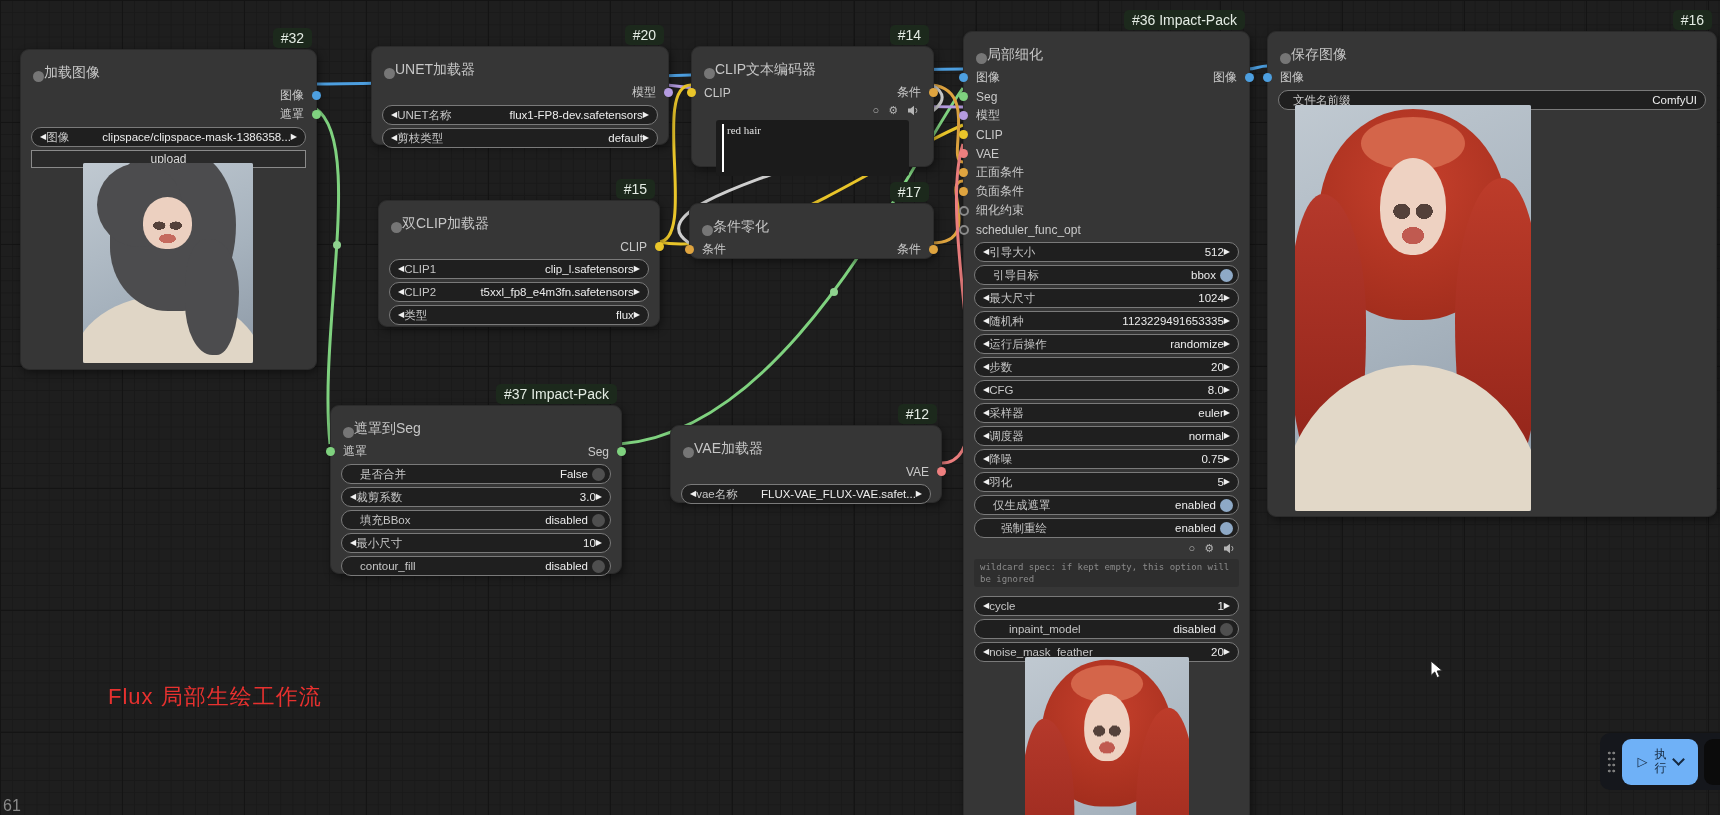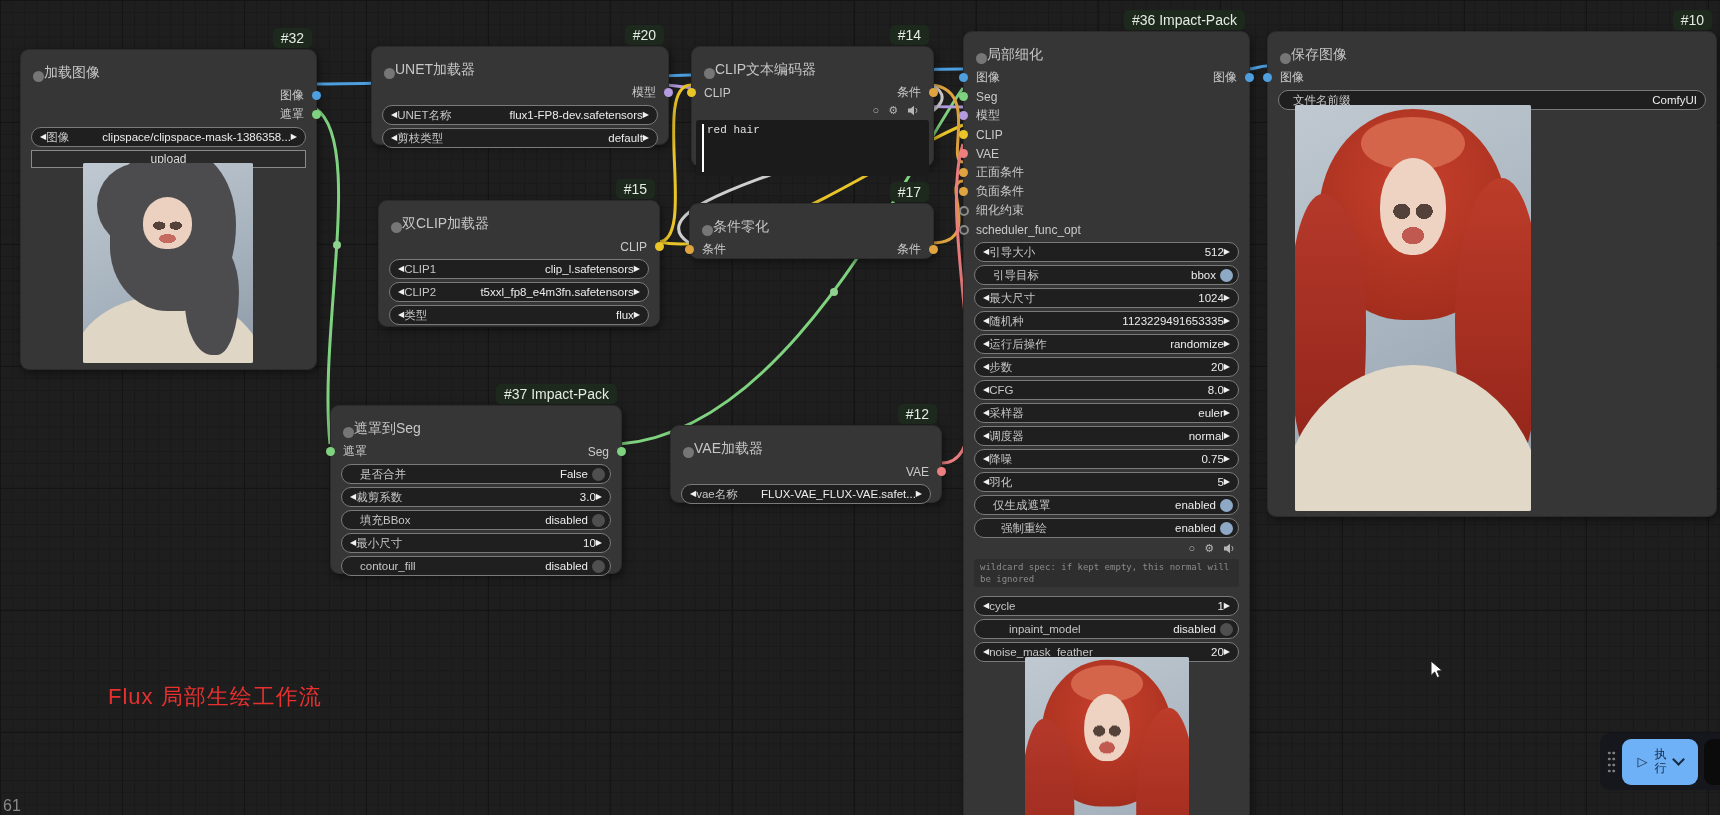--- a/index.html
+++ b/index.html
@@ -31,22 +31,22 @@
   .c-opt{background:#2e2e2e;border:2px solid #8a8a8a;width:6px;height:6px}
   .widget{display:flex;align-items:center;gap:0;background:#1f1f1f;border:1px solid #7a7a7a;
           border-radius:10px;height:18px;margin:3px 10px;padding:0 8px;font-size:11.5px;color:#d6d6d6;white-space:nowrap}
   .wlabel{color:#c6c6c6}
   .wvalue{margin-left:auto;color:#ececec}
   .warr{font-size:8px;color:#f0f0f0;line-height:1}
   .tcirc{width:13px;height:13px;border-radius:50%;background:#4f4f4f;margin:0 -3px 0 4px;flex:0 0 auto}
   .tcirc.on{background:#8ea9c6}
   .btn{margin:3px 10px;height:16px;border:1px solid #8a8a8a;background:#2a2a2a;display:flex;
        align-items:center;justify-content:center;color:#dadada;font-size:12px}
-  .prompt-box{position:relative;margin:3px 4px;background:#1b1b1b;border-radius:3px;height:52px;
-              padding:4px 6px 0 11px;font-family:Liberation Mono, monospace;font-size:11px;color:#e2e2e2}
+  .prompt-box{position:relative;margin:3px 24px;background:#1b1b1b;border-radius:3px;height:52px;
+              padding:4px 6px 0 11px;font-family:Liberation Serif, serif;font-size:11px;color:#e2e2e2}
   .caret{position:absolute;left:6px;top:4px;bottom:4px;width:2px;background:#ffffff}
   .icons{display:flex;gap:9px;justify-content:flex-end;align-items:center;margin:1px 14px;color:#b5b5b5;font-size:11px;height:14px}
   .wildcard{margin:4px 10px;background:#2e2e2e;border-radius:3px;padding:3px 6px;height:22px;
             font-family:"DejaVu Sans Mono",monospace;font-size:9px;line-height:1.3;color:#8b8b8b}
   .preview{position:absolute;border-radius:2px;overflow:hidden;background:#9aa4ae}
   .p-inner{position:absolute;left:0;top:0;width:236px;height:406px;transform-origin:top left}
   .p-bg{position:absolute;inset:0;background:linear-gradient(155deg,#c0c9d1 0%,#a6b2bd 55%,#8d99a6 100%)}
   .p-part{position:absolute}
   .annotation{position:absolute;z-index:5;font-size:22px;color:#e8312f;letter-spacing:1px;white-space:nowrap}
   .zoomlvl{position:absolute;z-index:5;left:3px;top:797px;font-size:16px;color:#8a8a8a}
@@ -433,21 +433,21 @@
     <span class="tcirc on"></span>
   </div>
   <div class="icons">
     <span>○</span>
     <span>⚙</span>
     <svg width="12" height="11" viewBox="0 0 12 11">
         <path d="M1 3.5h2.5L7 .8v9.4L3.5 7.5H1z" fill="#b5b5b5"></path>
         <path d="M8.5 3a3 3 0 010 5" stroke="#b5b5b5" fill="none"></path>
       </svg>
   </div>
-  <div class="wildcard">wildcard spec: if kept empty, this normal will be ignored</div>
+  <div class="wildcard">wildcard spec: if kept empty, this option will be ignored</div>
   <div class="widget" style="margin-top:9px">
     <span class="warr">◀</span>
     <span class="wlabel">cycle</span>
     <span class="wvalue">1</span>
     <span class="warr">▶</span>
   </div>
   <div class="widget">
     <span class="wlabel" style="margin-left:26px">inpaint_model</span>
     <span class="wvalue">disabled</span>
     <span class="tcirc"></span>
@@ -468,21 +468,21 @@
       <div class="p-part" style="left:28%;top:3%;width:44%;height:13%;background:#d4654a;border-radius:50%"></div>
       <div class="p-part" style="left:36%;top:13%;width:28%;height:24%;border-radius:50% 50% 46% 46%;
         background:radial-gradient(ellipse 13% 8% at 33% 55%,#54413a 98%,transparent),
                    radial-gradient(ellipse 13% 8% at 67% 55%,#54413a 98%,transparent),
                    radial-gradient(ellipse 17% 9% at 50% 80%,#c05a50 98%,transparent),#eed2c2"></div>
     </div>
   </div>
 </div>
 
 <div class="node" style="left:1267px;top:31px;width:448px;height:484px">
-  <div class="badge">#10</div>
+  <div class="badge">#16</div>
   <div class="nheader">
     <span class="tdot"></span>
     <span>保存图像</span>
   </div>
   <div class="srow">
       <span class="left">
         <span>图像</span>
       </span>
       <span class="dot din c-image"></span>
     </div>

